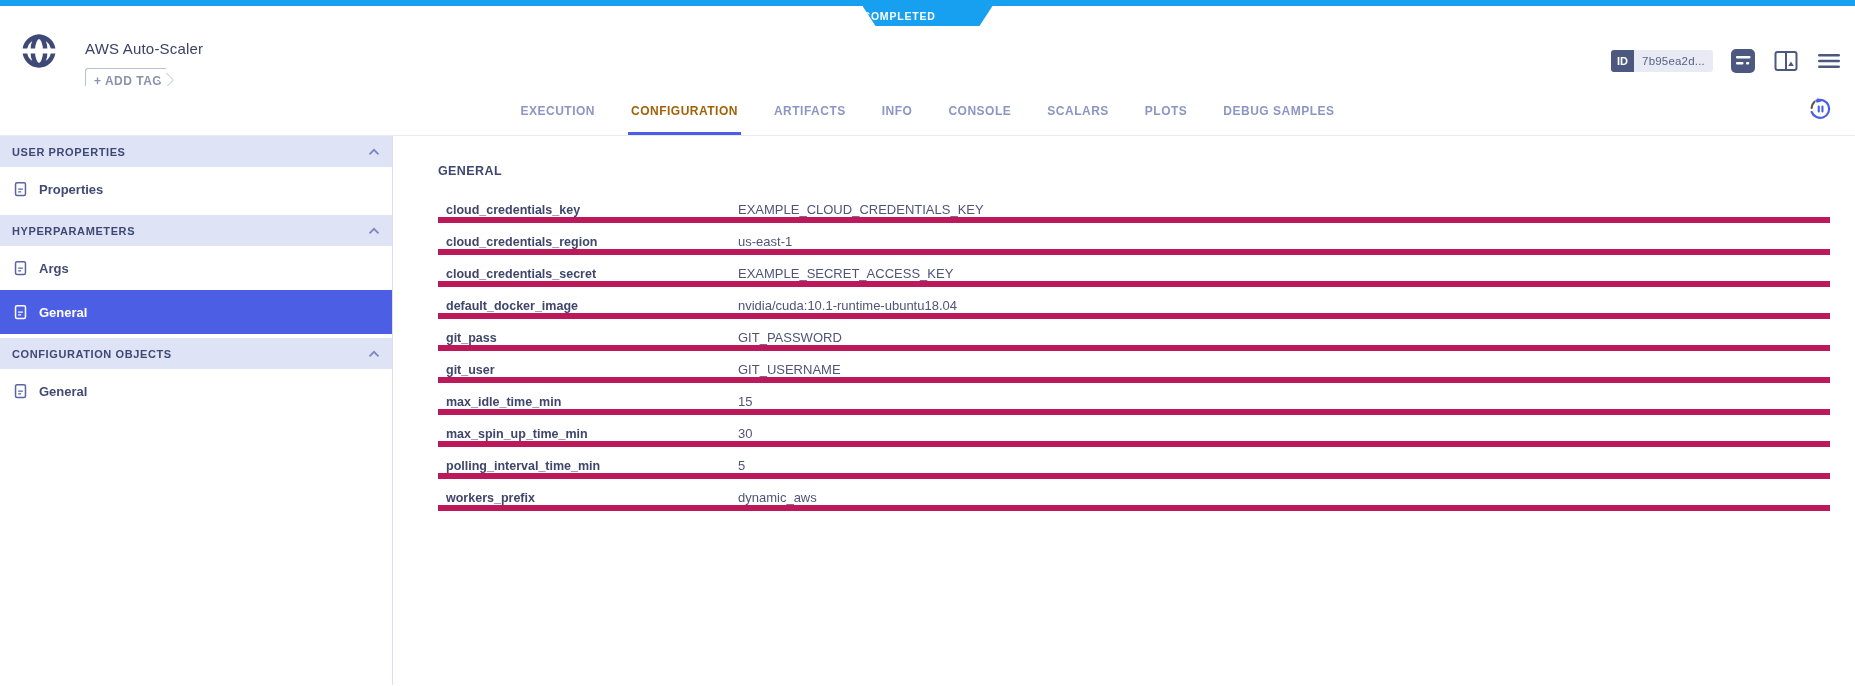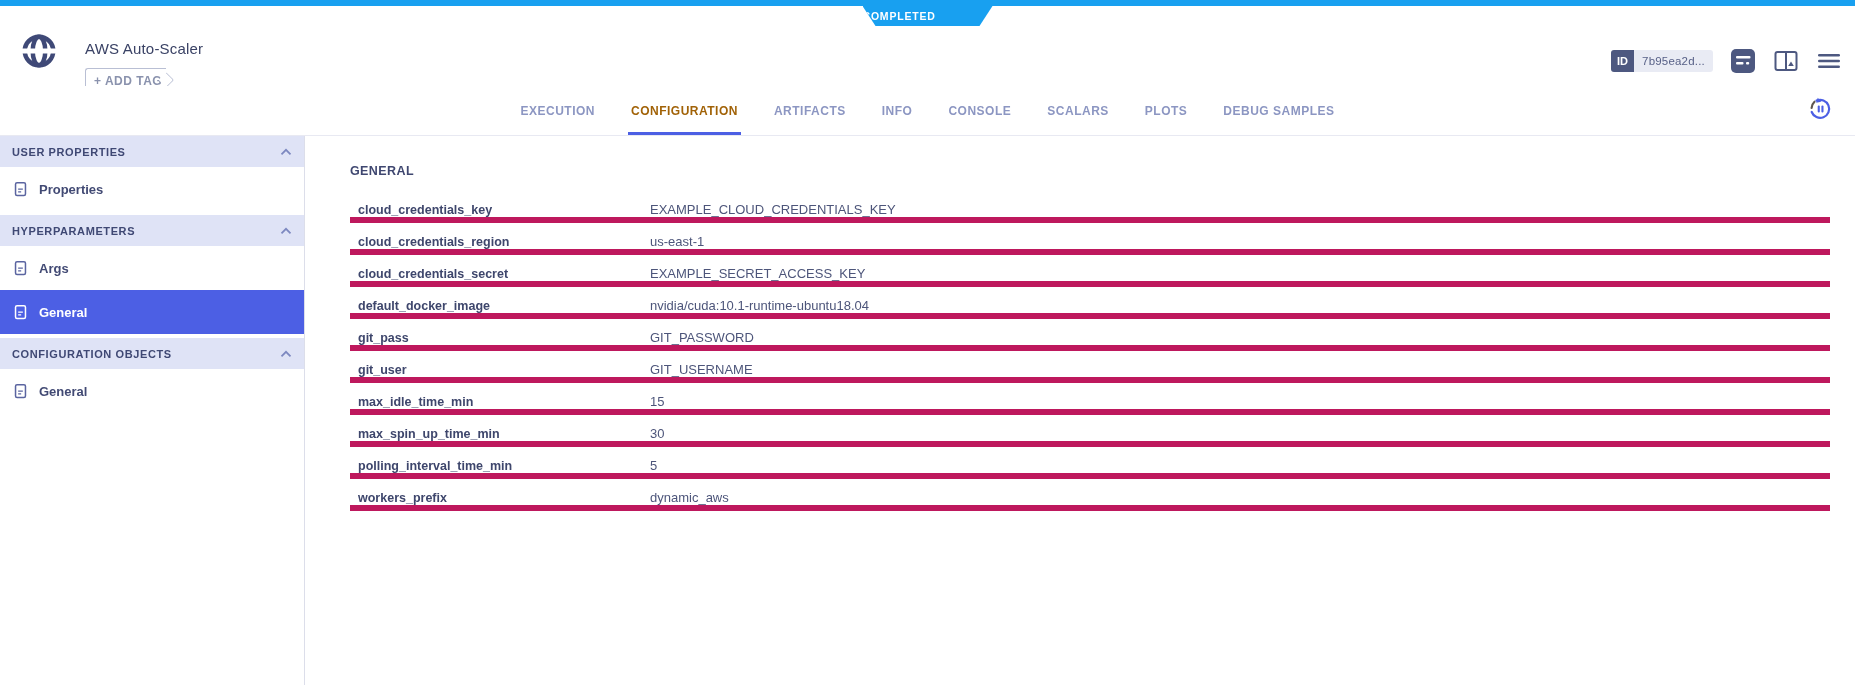--- a/index.html
+++ b/index.html
@@ -41,21 +41,21 @@
     justify-content:center; gap:30px; position:relative; background:#fff; }
   .tab { display:flex; align-items:center; padding:0 3px; position:relative; cursor:pointer;
     font-size:12px; font-weight:bold; letter-spacing:.5px; color:#8c96c2; }
   .tab.active { color:#a16207; }
   .tab.active::after { content:''; position:absolute; left:0; right:0; bottom:0; height:3px;
     background:#4c5fe4; }
   .refresh-wrap { position:absolute; right:22px; top:50%; transform:translateY(-50%); cursor:pointer; }
 
   
   .body { display:flex; height:549px; }
-  .sidebar { width:305px; border-right:1px solid #dcdeea; background:#fff; flex-shrink:0; }
+  .sidebar { width:393px; border-right:1px solid #dcdeea; background:#fff; flex-shrink:0; }
   .side-header { height:31px; background:#dfe3f6; display:flex; align-items:center;
     justify-content:space-between; padding:0 12px; cursor:pointer; }
   .side-header.gap { margin-top:4px; }
   .side-header span { font-size:11px; font-weight:bold; color:#3f4874; letter-spacing:.6px; }
   .side-item { height:44px; display:flex; align-items:center; padding-left:13px; gap:11px;
     cursor:pointer; color:#424a74; }
   .side-item .doc { color:#5a64a0; display:flex; }
   .side-item span { font-size:13px; font-weight:bold; }
   .side-item.selected { background:#4c5fe4; color:#ffffff; }
   .side-item.selected .doc { color:#ffffff; }

